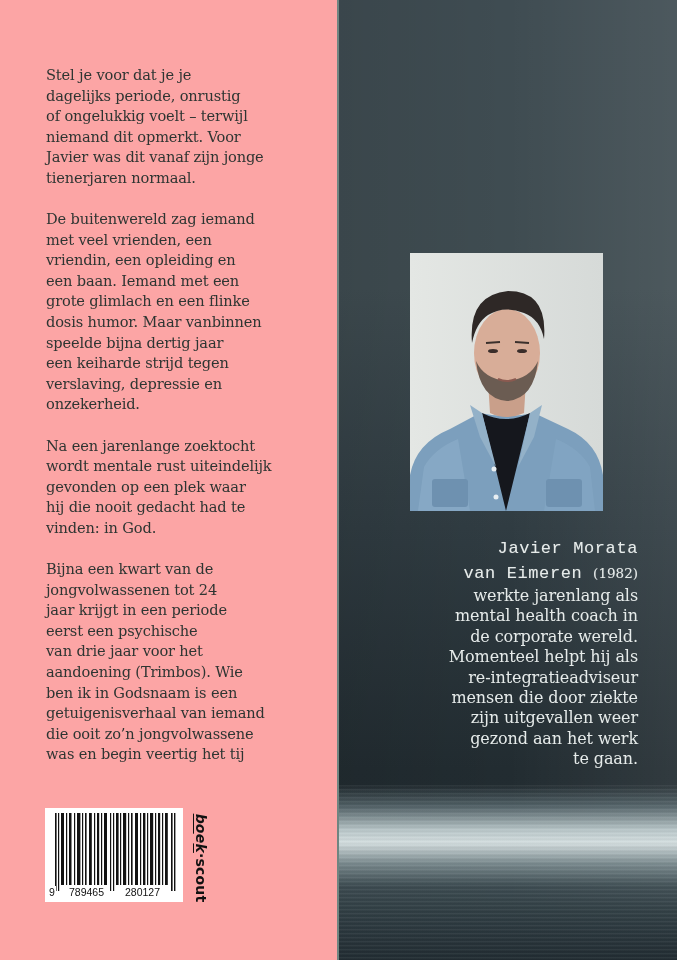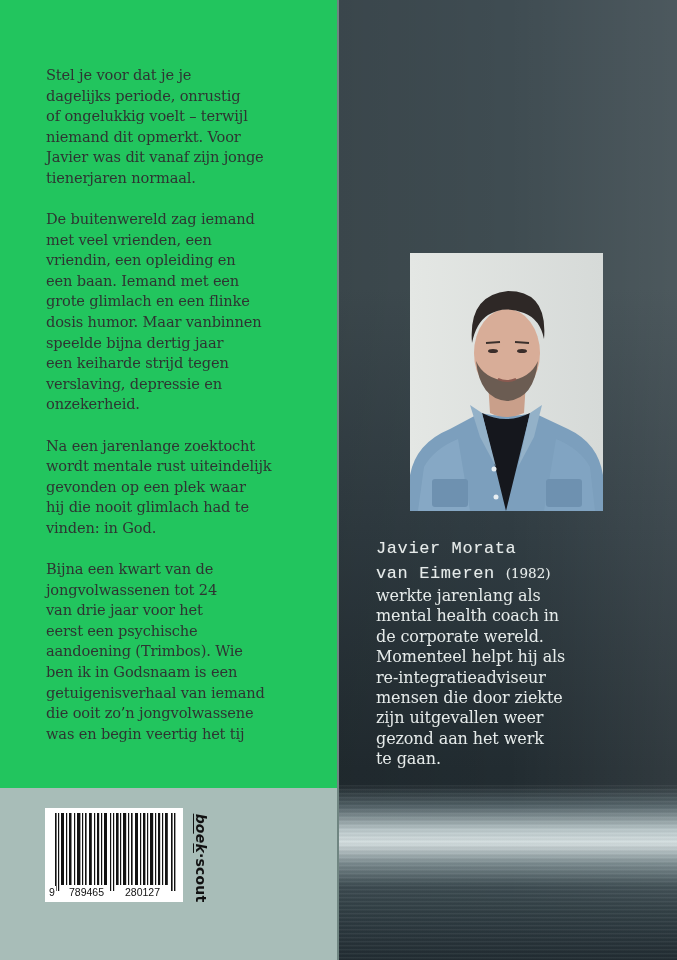--- a/index.html
+++ b/index.html
@@ -1,22 +1,22 @@
 <!DOCTYPE html>
 <html><head>
   <meta charset="utf-8">
   <style>
     html, body { margin: 0; padding: 0; }
     body {
       width: 677px; height: 960px; overflow: hidden; position: relative;
       background: #a8bdb8;
     }
     .left-panel {
-      position: absolute; left: 0; top: 0; width: 338px; height: 788px;
-      background: #22c55e;
+      position: absolute; left: 0; top: 0; width: 338px; height: 960px;
+      background: #fca5a5;
     }
     .blurb {
       position: absolute; left: 46px; top: 65px; width: 290px;
       font-family: "DejaVu Serif", serif; font-size: 14.6px; line-height: 20.6px;
       color: #2e3532; letter-spacing: -0.15px;
     }
     .blurb p { margin: 0 0 20.5px 0; }
     .blurb .line { display: block; white-space: nowrap; }
 
     .barcode-box {
@@ -76,21 +76,21 @@
 
     .author-photo {
       position: absolute; left: 410px; top: 253px; width: 193px; height: 258px;
       overflow: hidden;
       background: linear-gradient(180deg, #e9ece9 0%, #e2e5e2 40%, #d9dcd9 100%);
     }
     .author-photo svg { position: absolute; left: 0; top: 0; }
 
     .bio {
       position: absolute; left: 376px; top: 537px; width: 262px;
-      text-align: left; color: #e6ebea;
+      text-align: right; color: #e6ebea;
     }
     .bio .name {
       display: block; font-family: "Liberation Mono", monospace; font-size: 17px;
       line-height: 24px; letter-spacing: 0.6px; white-space: nowrap;
       text-shadow: 0 0 1px rgba(255,255,255,0.3);
     }
     .bio .year {
       font-family: "DejaVu Serif", serif; font-size: 13.5px; letter-spacing: 0; margin-top: 46px;
     }
     .bio .text-line {
@@ -120,28 +120,29 @@
       <span class="line">dosis humor. Maar vanbinnen</span>
       <span class="line">speelde bijna dertig jaar</span>
       <span class="line">een keiharde strijd tegen</span>
       <span class="line">verslaving, depressie en</span>
       <span class="line">onzekerheid.</span>
     </p>
     <p>
       <span class="line">Na een jarenlange zoektocht</span>
       <span class="line">wordt mentale rust uiteindelijk</span>
       <span class="line">gevonden op een plek waar</span>
-      <span class="line">hij die nooit glimlach had te</span>
+      <span class="line">hij die nooit gedacht had te</span>
       <span class="line">vinden: in God.</span>
     </p>
     <p>
       <span class="line">Bijna een kwart van de</span>
       <span class="line">jongvolwassenen tot 24</span>
+      <span class="line">jaar krijgt in een periode</span>
+      <span class="line">eerst een psychische</span>
       <span class="line">van drie jaar voor het</span>
-      <span class="line">eerst een psychische</span>
       <span class="line">aandoening (Trimbos). Wie</span>
       <span class="line">ben ik in Godsnaam is een</span>
       <span class="line">getuigenisverhaal van iemand</span>
       <span class="line">die ooit zo’n jongvolwassene</span>
       <span class="line">was en begin veertig het tij</span>
     </p>
   </div>
 
   <div class="barcode-box">
     <svg class="barcode-bars" width="122" height="78" viewBox="0 0 122 78">

